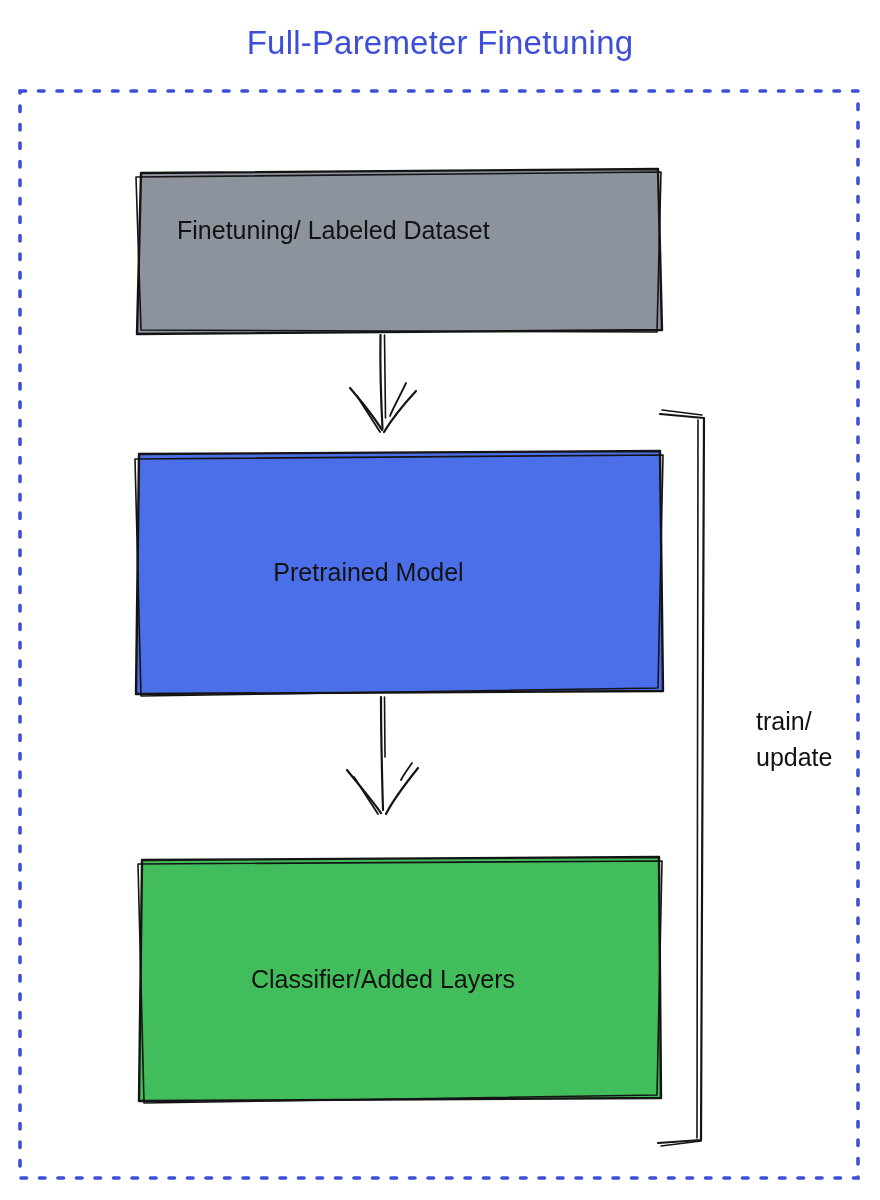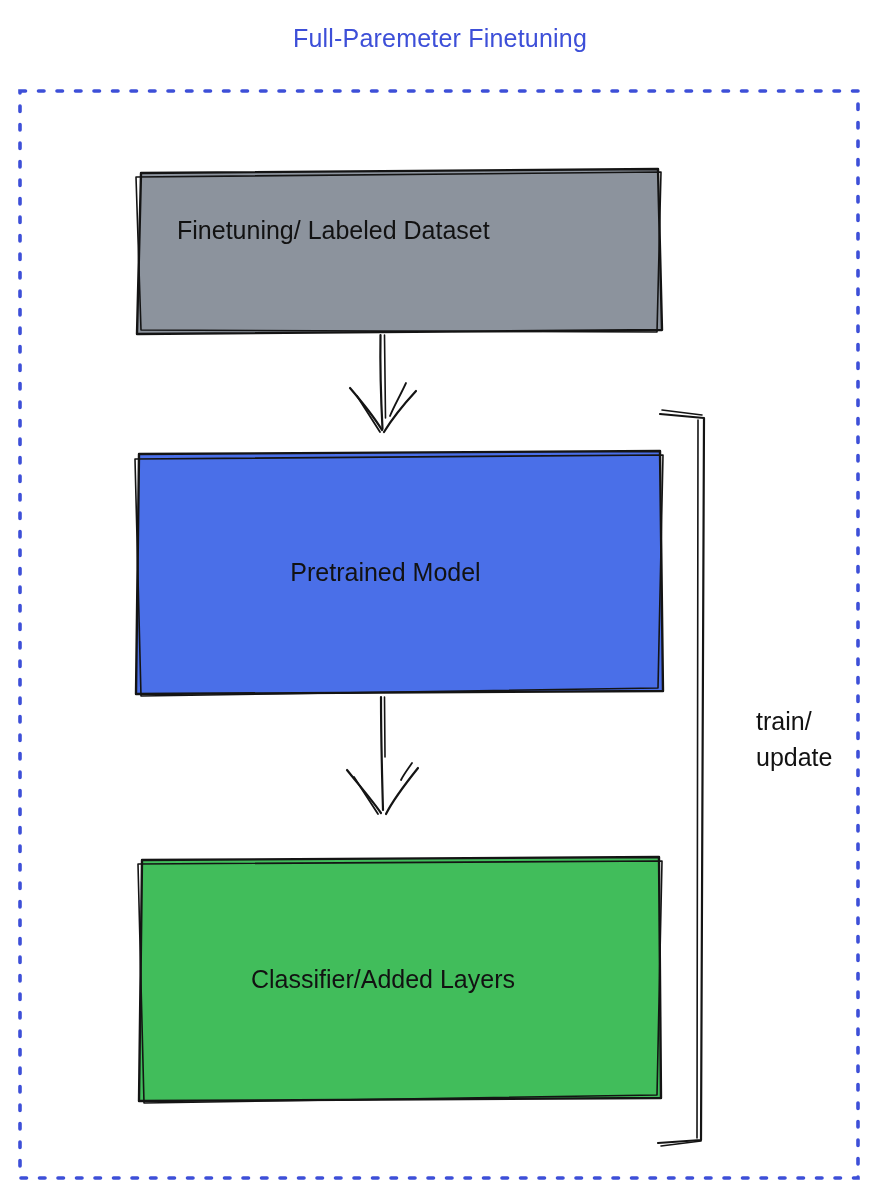--- a/index.html
+++ b/index.html
@@ -15,42 +15,42 @@
     position: absolute;
     left: 0; top: 0;
     width: 880px; height: 1200px;
   }
   .diagram-title {
     position: absolute;
     top: 24px;
     left: 0;
     width: 880px;
     text-align: center;
-    font-size: 25px;
+    font-size: 33px;
     font-weight: 500;
     letter-spacing: 0.2px;
   }
   .box-label {
     position: absolute;
     display: flex;
     align-items: center;
     box-sizing: border-box;
     font-size: 25px;
     color: #121212;
     white-space: nowrap;
   }
   .label-dataset {
     left: 138px; top: 170px;
     width: 617px; height: 163px;
     justify-content: flex-start;
     padding-left: 39px;
     padding-bottom: 43px;
   }
   .label-pretrained {
-    left: 137px; top: 452px;
+    left: 120px; top: 452px;
     width: 525px; height: 241px;
     justify-content: center;
     padding-right: 28px;
   }
   .label-classifier {
     left: 140px; top: 858px;
     width: 520px; height: 242px;
     justify-content: center;
     padding-right: 34px;
   }

